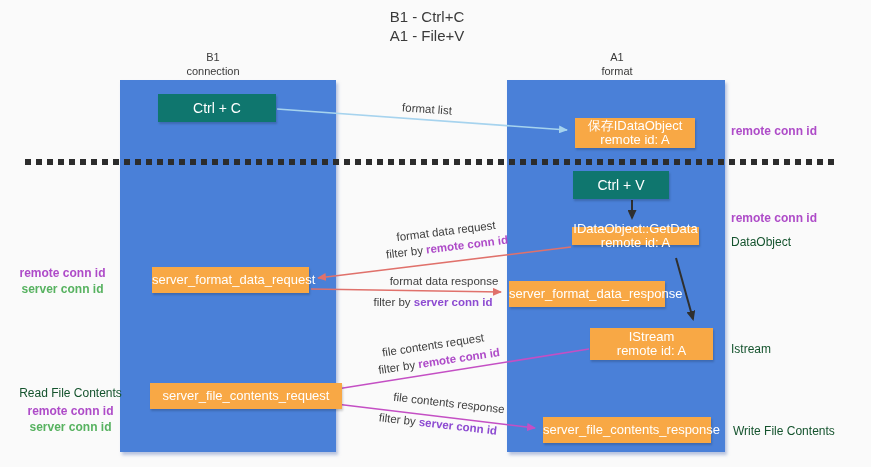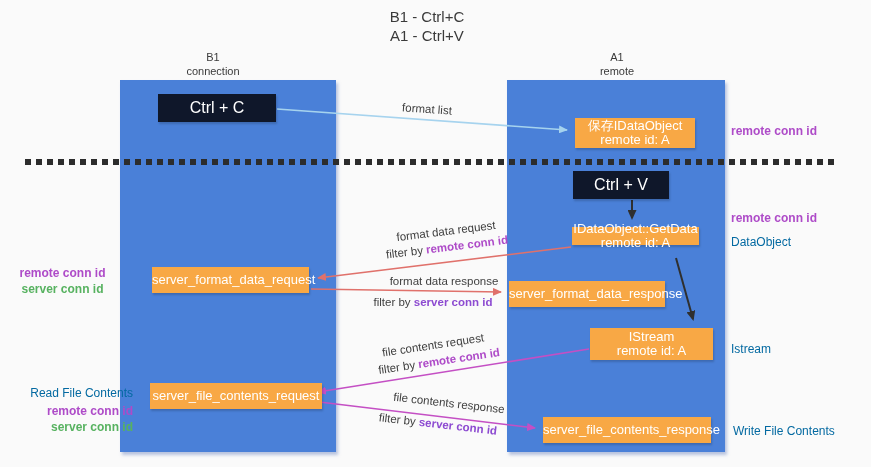--- a/index.html
+++ b/index.html
@@ -28,55 +28,55 @@
   .dashes {
     position:absolute; left:25px; top:159px; width:812px; height:6px;
     background:repeating-linear-gradient(to right,#2c2c2c 0 6px,transparent 6px 11px);
   }
   .arrows { position:absolute; left:0; top:0; pointer-events:none; }
   .node {
     position:absolute; display:flex; flex-direction:column; justify-content:center;
     color:#fff; text-align:center; font-size:13px; line-height:14px;
     box-shadow:1px 2px 2px rgba(0,0,0,.18);
   }
-  .green { background:#0f172a; font-size:16px; }
+  .green { background:#0f766e; font-size:14px; }
   .orange { background:#f8a845; }
   .flow-label {
     position:absolute; white-space:nowrap; font-size:11.5px; color:#3f3f3f;
     transform:translate(-50%,-50%);
   }
   .r-neg7  { transform:translate(-50%,-50%) rotate(-7deg); }
   .r-neg85 { transform:translate(-50%,-50%) rotate(-8.5deg); }
   .r-pos65 { transform:translate(-50%,-50%) rotate(6.5deg); }
   .r-pos4  { transform:translate(-50%,-50%) rotate(4deg); }
   .key-remote { color:#ae4bc8; font-weight:bold; }
   .key-server { color:#8d4bd1; font-weight:bold; }
   .side { position:absolute; font-size:12px; line-height:16px; white-space:nowrap; }
   .side.center { text-align:center; }
   .purple-b { color:#ae4bc8; font-weight:bold; }
   .green-b  { color:#57b260; font-weight:bold; }
-  .black-n  { color:#0369a1; }
+  .black-n  { color:#14532d; }
 </style>
 </head>
 <body>
 
 <div class="stage">
 
   <div class="title">
     <div>B1 - Ctrl+C</div>
-    <div>A1 - Ctrl+V</div>
+    <div>A1 - File+V</div>
   </div>
 
   <div class="col-header" style="left:153px;top:50px;">
     <div>B1</div>
     <div>connection</div>
   </div>
   <div class="col-header" style="left:557px;top:50px;">
     <div>A1</div>
-    <div>remote</div>
+    <div>format</div>
   </div>
 
   <div class="lane lane-b1"></div>
   <div class="lane lane-a1"></div>
 
   <svg class="arrows" width="871" height="467" viewBox="0 0 871 467">
     <defs>
       <marker id="m-blue" markerWidth="9" markerHeight="8" refX="8" refY="4" orient="auto" markerUnits="userSpaceOnUse">
         <path d="M0,0 L9,4 L0,8 z" fill="#a6d3ee"></path>
       </marker>
@@ -118,21 +118,21 @@
   <div class="node orange" style="left:509px;top:281px;width:156px;height:26px;">
     <div>server_format_data_response</div>
   </div>
   <div class="node orange" style="left:152px;top:267px;width:157px;height:26px;">
     <div>server_format_data_request</div>
   </div>
   <div class="node orange" style="left:590px;top:328px;width:123px;height:32px;">
     <div>IStream</div>
     <div>remote id: A</div>
   </div>
-  <div class="node orange" style="left:150px;top:383px;width:172px;height:26px;">
+  <div class="node orange" style="left:150px;top:383px;width:192px;height:26px;">
     <div>server_file_contents_request</div>
   </div>
   <div class="node orange" style="left:543px;top:417px;width:168px;height:26px;">
     <div>server_file_contents_response</div>
   </div>
 
   <div class="flow-label r-pos4" style="left:427px;top:109px;">format list</div>
 
   <div class="flow-label r-neg7" style="left:446px;top:231px;">format data request</div>
   <div class="flow-label r-neg7" style="left:447px;top:247px;"><span>filter by </span><span class="key-remote">remote conn id</span></div>
@@ -143,21 +143,21 @@
   <div class="flow-label r-neg85" style="left:433px;top:345px;">file contents request</div>
   <div class="flow-label r-neg85" style="left:439px;top:361px;"><span>filter by </span><span class="key-remote">remote conn id</span></div>
 
   <div class="flow-label r-pos65" style="left:449px;top:403px;">file contents response</div>
   <div class="flow-label r-pos65" style="left:438px;top:424px;"><span>filter by </span><span class="key-server">server conn id</span></div>
 
   <div class="side center" style="left:15px;top:265px;width:95px;">
     <div class="purple-b">remote conn id</div>
     <div class="green-b">server conn id</div>
   </div>
-  <div class="side center" style="left:8px;top:385px;width:125px;text-align:right;">
+  <div class="side center" style="left:8px;top:385px;width:125px;">
     <div class="black-n">Read File Contents</div>
     <div class="purple-b" style="margin-top:2px;">remote conn id</div>
     <div class="green-b">server conn id</div>
   </div>
 
   <div class="side purple-b" style="left:731px;top:123px;">remote conn id</div>
   <div class="side purple-b" style="left:731px;top:210px;">remote conn id</div>
   <div class="side black-n" style="left:731px;top:234px;">DataObject</div>
   <div class="side black-n" style="left:731px;top:341px;">Istream</div>
   <div class="side black-n" style="left:733px;top:423px;">Write File Contents</div>

